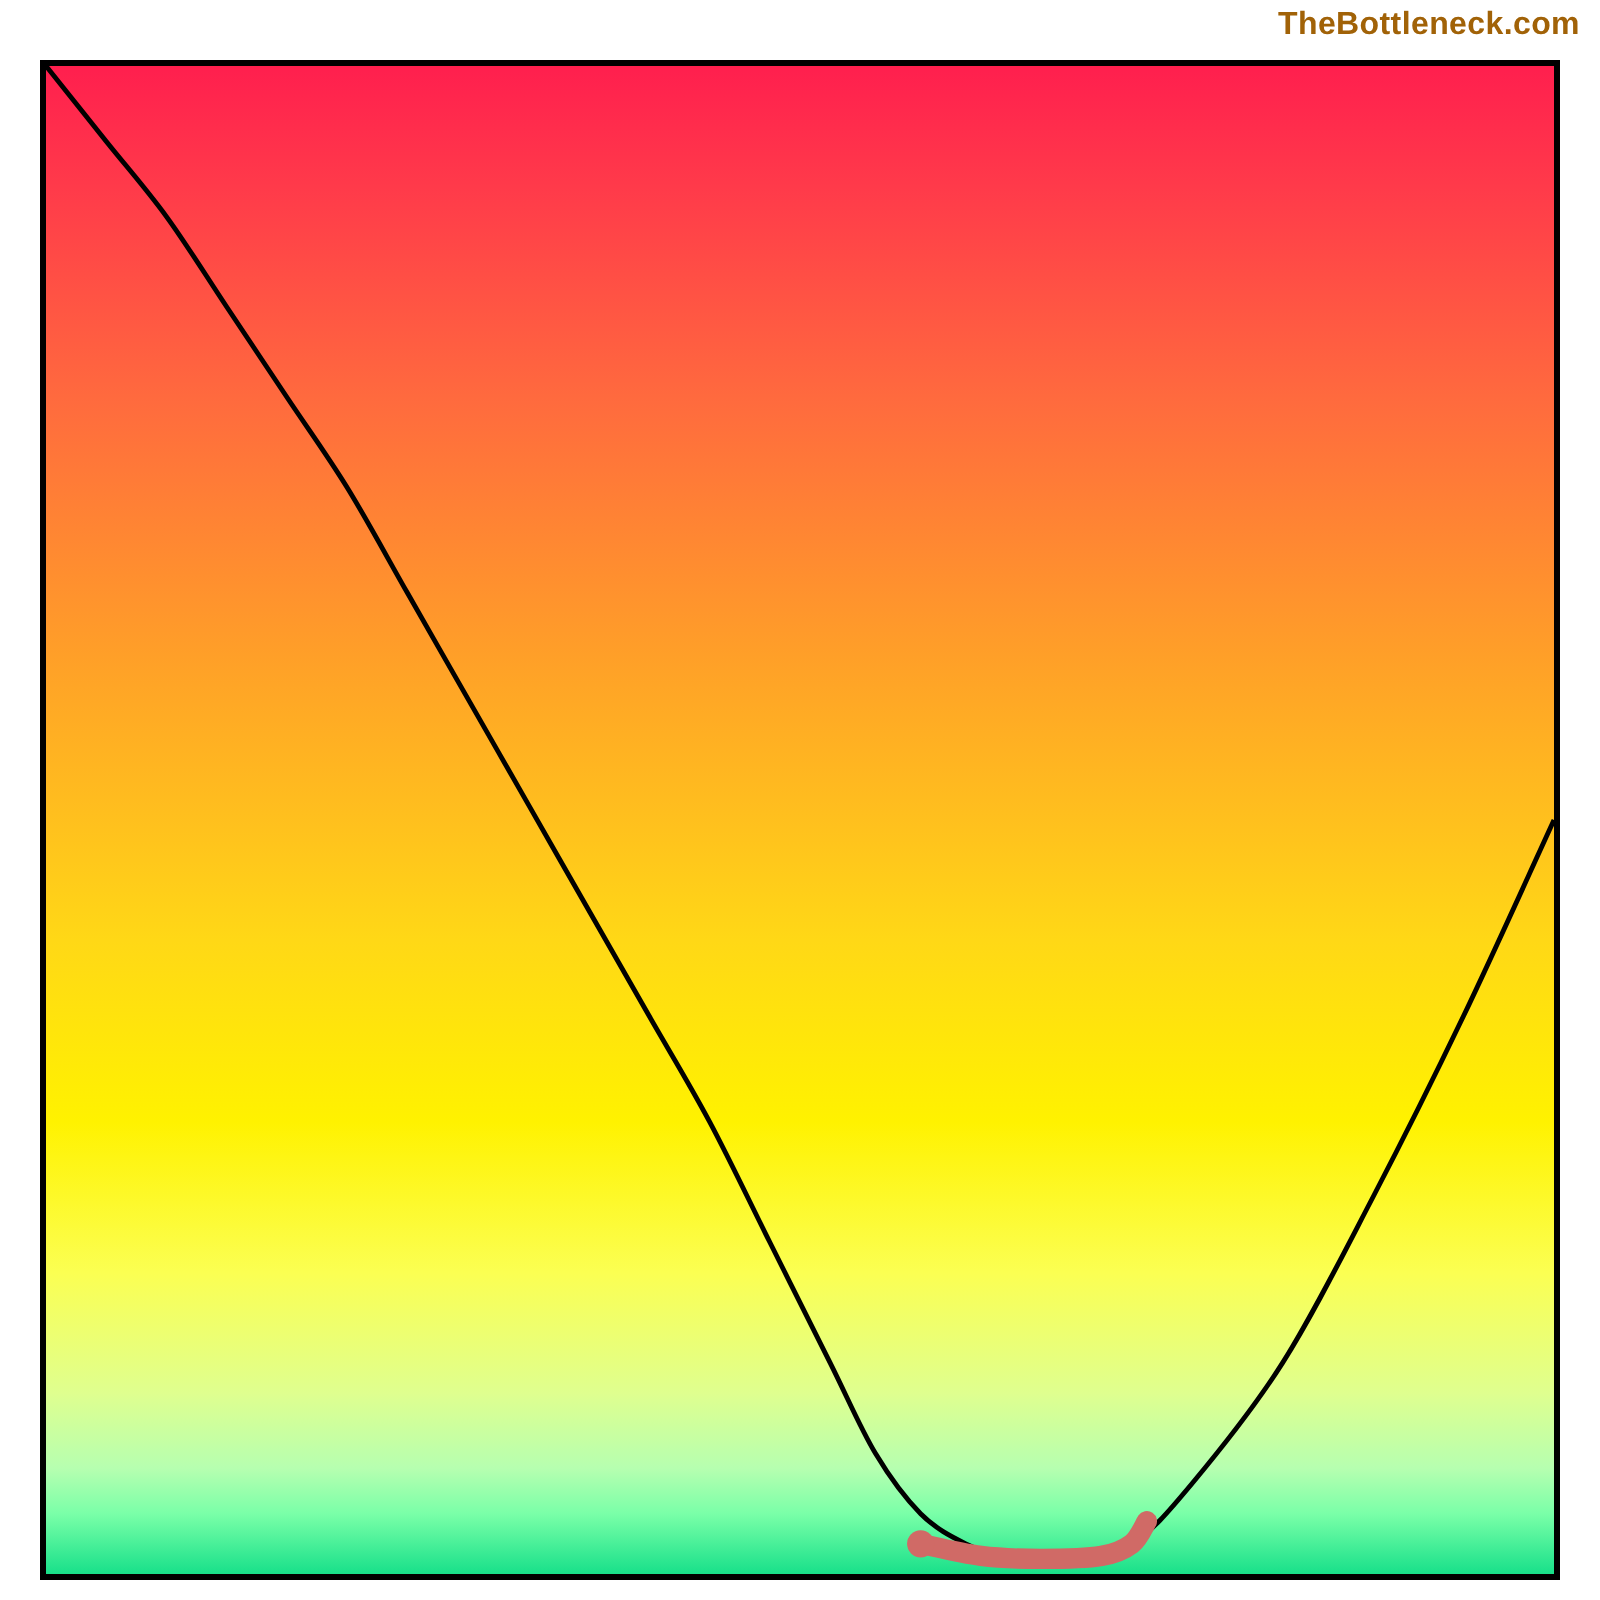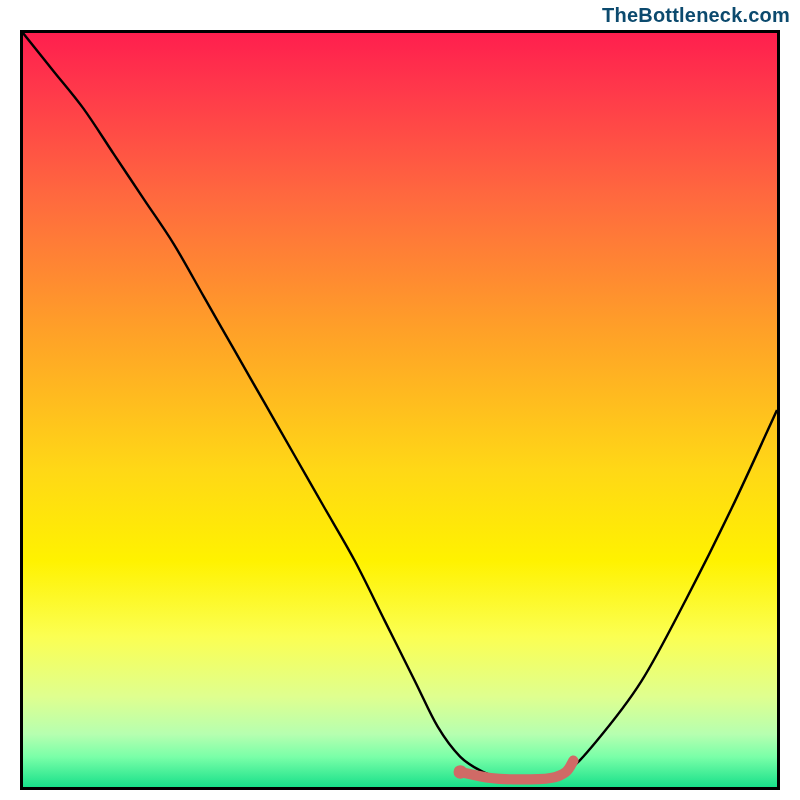--- a/index.html
+++ b/index.html
@@ -2,23 +2,23 @@
 <html><head>
 <meta charset="utf-8">
 <style>
 * { margin: 0; padding: 0; box-sizing: border-box; }
 html, body { width: 800px; height: 800px; overflow: hidden; background: #fff; }
 .chart-wrap { position: relative; width: 800px; height: 800px; }
 .attribution {
   position: absolute;
   top: 4px; right: 10px;
   font-family: Arial, Helvetica, sans-serif;
-  font-size: 20px;
+  font-size: 16px;
   font-weight: 600;
-  color: #0c4a6e;
+  color: #a16207;
   z-index: 100;
   letter-spacing: 0.2px;
 }
 .plot-frame {
   position: absolute;
   left: 20px; top: 30px;
   width: 760px; height: 760px;
   border: 3px solid #000;
 }
 .gradient-bg {

